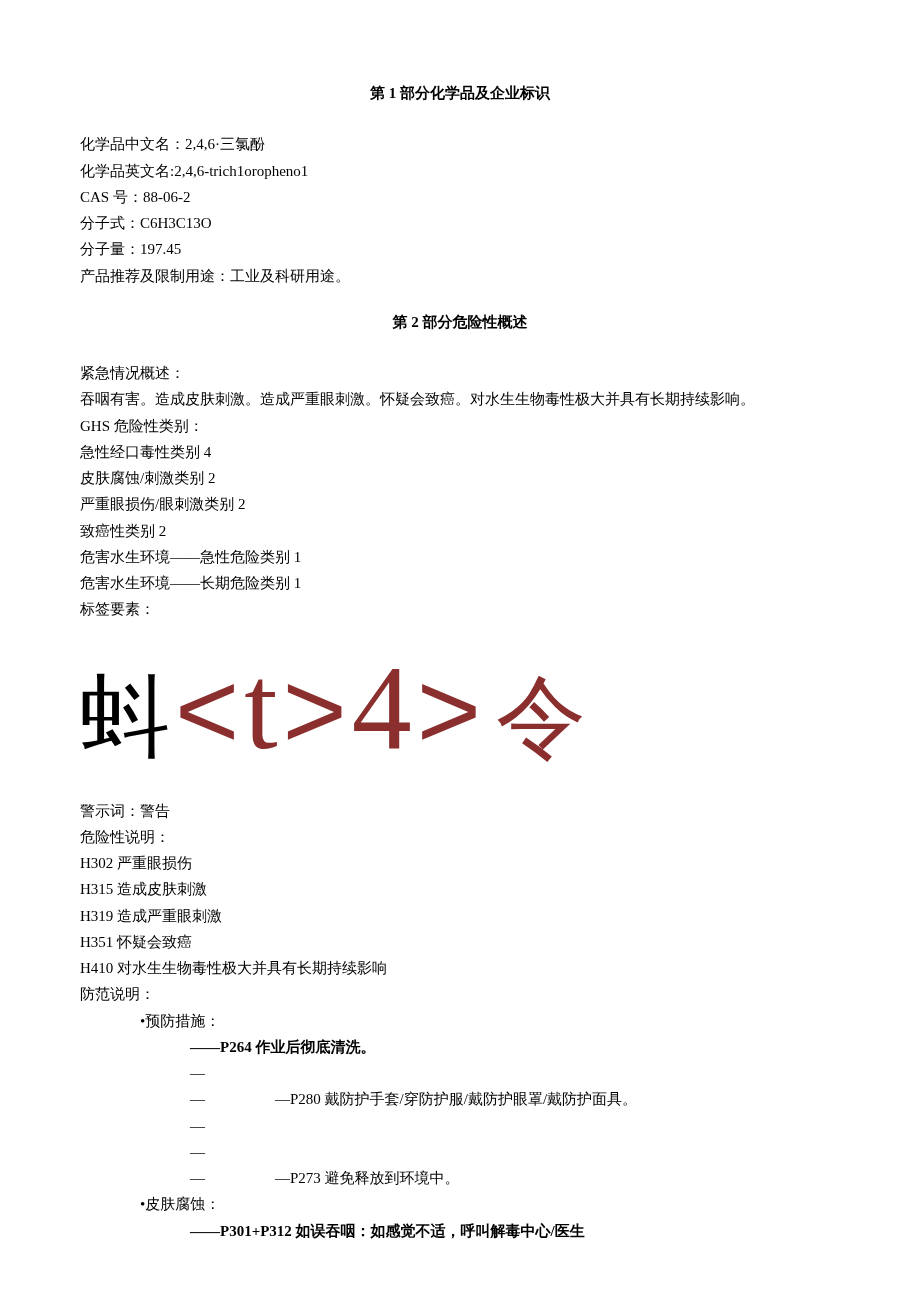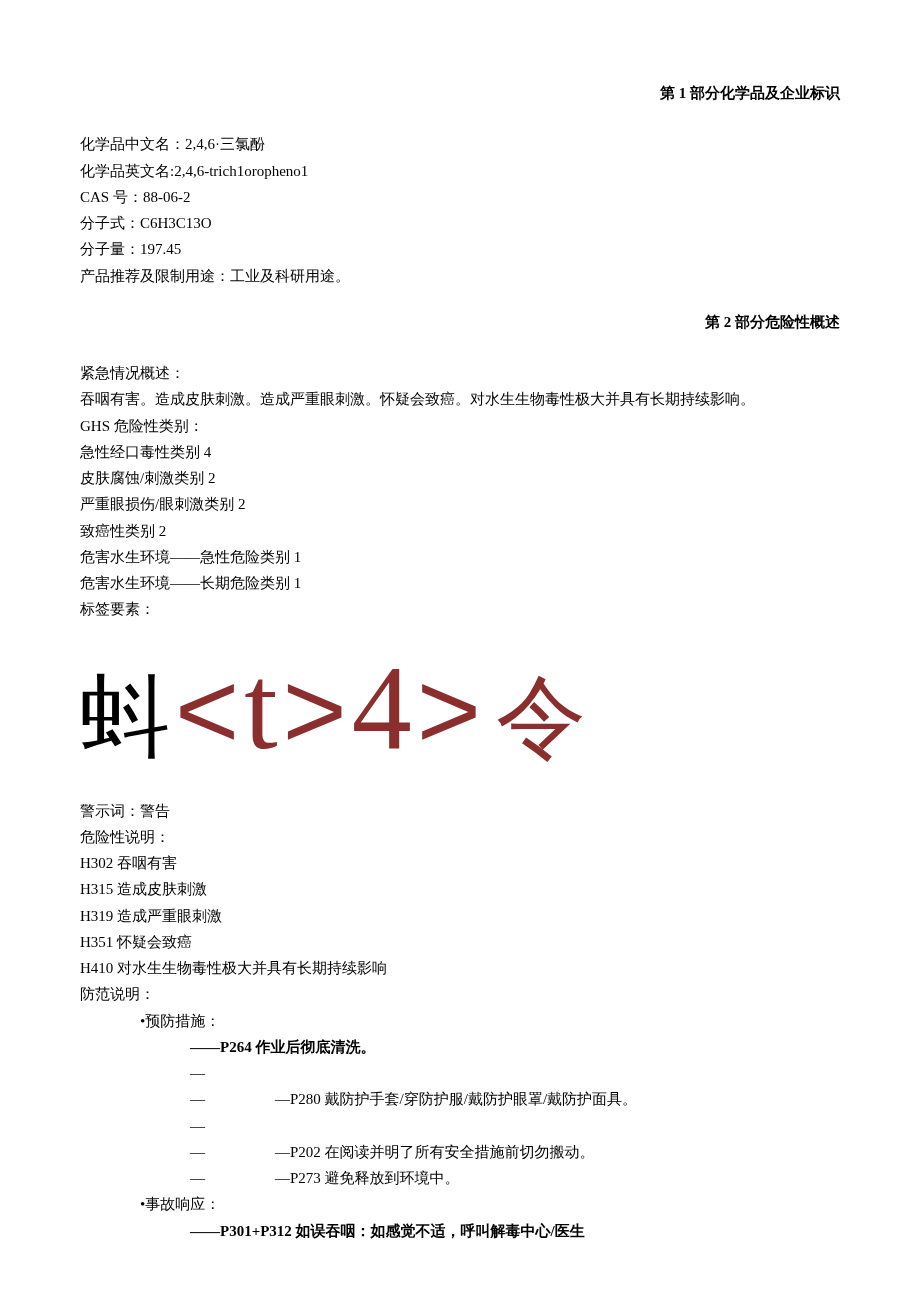--- a/index.html
+++ b/index.html
@@ -7,21 +7,21 @@
     padding: 60px 80px;
     font-family: "SimSun", "宋体", serif;
     font-size: 15px;
     line-height: 1.75;
     color: #000;
     background: #fff;
     width: 920px;
     box-sizing: border-box;
   }
   .section-title {
-    text-align: right;
+    text-align: center;
     font-weight: bold;
     margin: 20px 0 25px 0;
   }
   .bold {
     font-weight: normal;
   }
   .line {
     margin: 0;
   }
   .pictograms {
@@ -122,21 +122,21 @@
   <span class="picto-inner">4</span>
   <span class="picto-bracket">&gt;</span>
   <span class="picto-red" style="margin-left:10px">令</span>
 </div>
 
 <p class="line">
   <span class="bold">警示词：</span><span>警告</span>
 </p>
 
 <p class="line bold">危险性说明：</p>
-<p class="line">H302 吞咽有害</p>
+<p class="line">H302 严重眼损伤</p>
 <p class="line">H315 造成皮肤刺激</p>
 <p class="line">H319 造成严重眼刺激</p>
 <p class="line">H351 怀疑会致癌</p>
 <p class="line">H410 对水生生物毒性极大并具有长期持续影响</p>
 
 <p class="line bold">防范说明：</p>
 
 <p class="line indent1 bold">•预防措施：</p>
 
 <p class="line dash-line">——P264 作业后彻底清洗。</p>
@@ -150,22 +150,21 @@
   <span class="d2"></span>
   <span>—P280 戴防护手套/穿防护服/戴防护眼罩/戴防护面具。</span>
 </p>
 <p class="line dash-split">
   <span class="d1">—</span>
   <span class="d2"></span>
 </p>
 <p class="line dash-split">
   <span class="d1">—</span>
   <span class="d2"></span>
-  <span>—P202 在阅读并明了所有安全措施前切勿搬动。</span>
 </p>
 <p class="line dash-split">
   <span class="d1">—</span>
   <span class="d2"></span>
   <span>—P273 避免释放到环境中。</span>
 </p>
 
-<p class="line indent1 bold">•事故响应：</p>
+<p class="line indent1 bold">•皮肤腐蚀：</p>
 <p class="line dash-line">——P301+P312 如误吞咽：如感觉不适，呼叫解毒中心/医生</p>
 
 </body></html>

